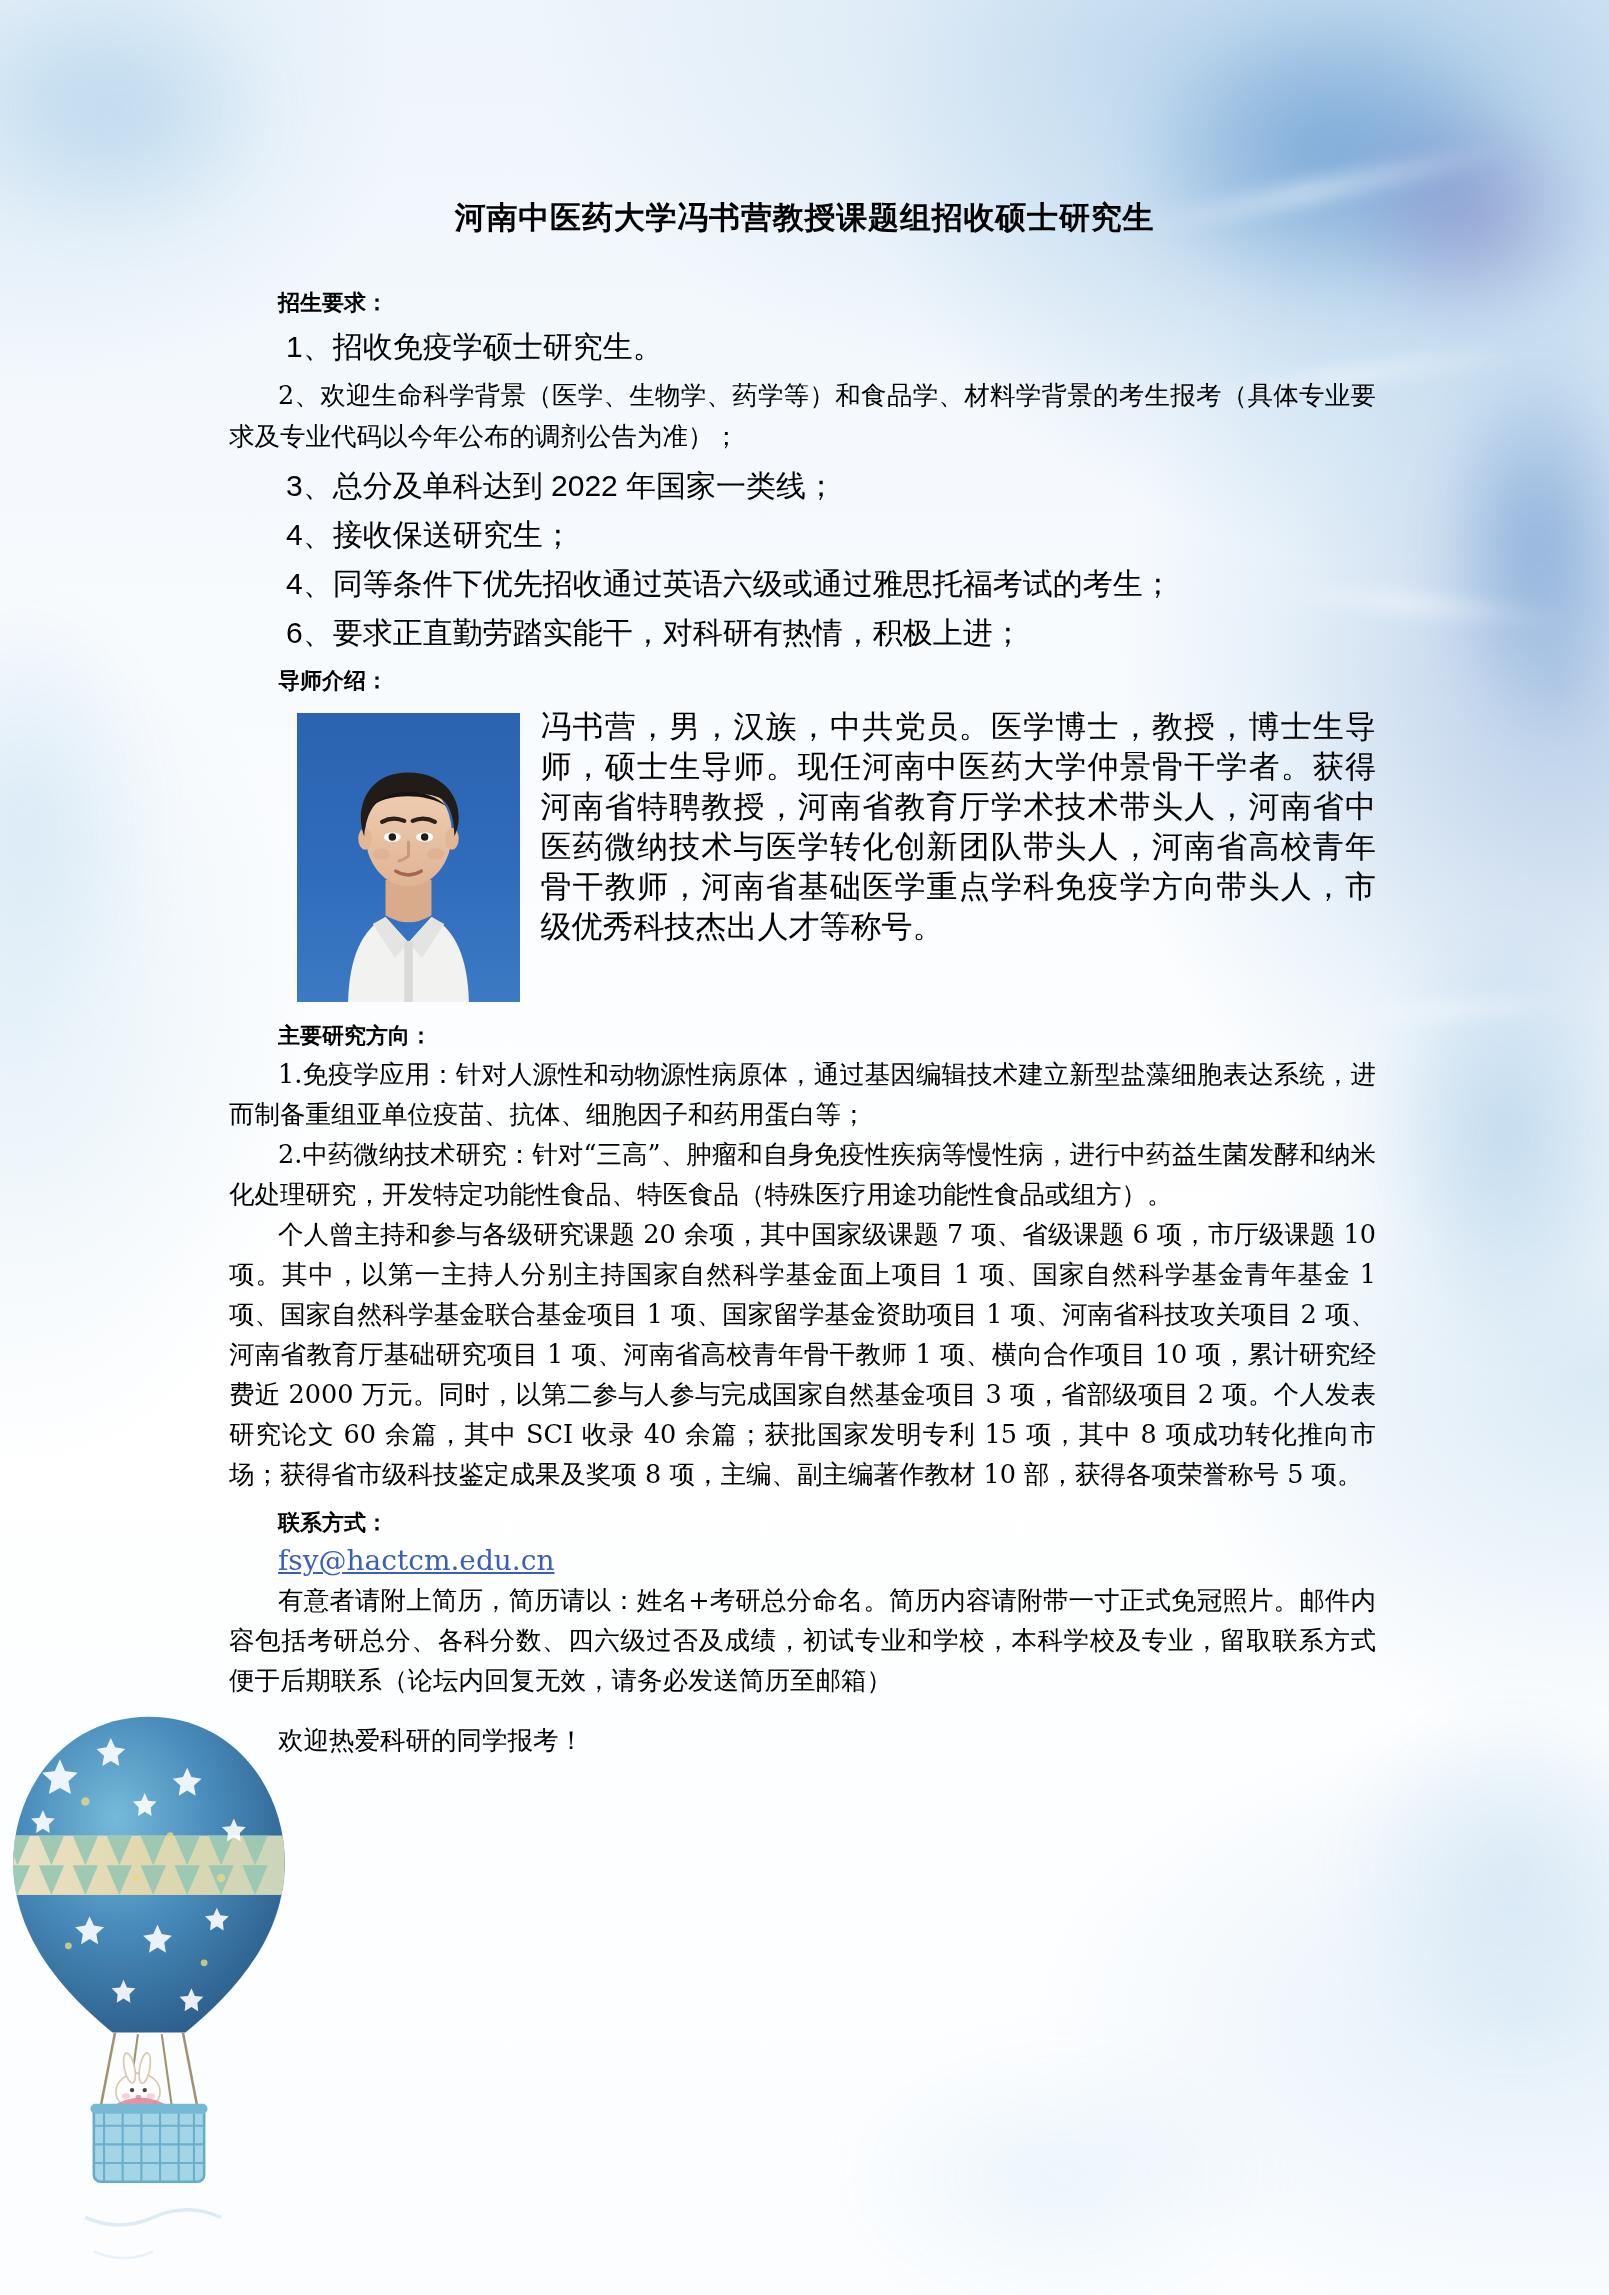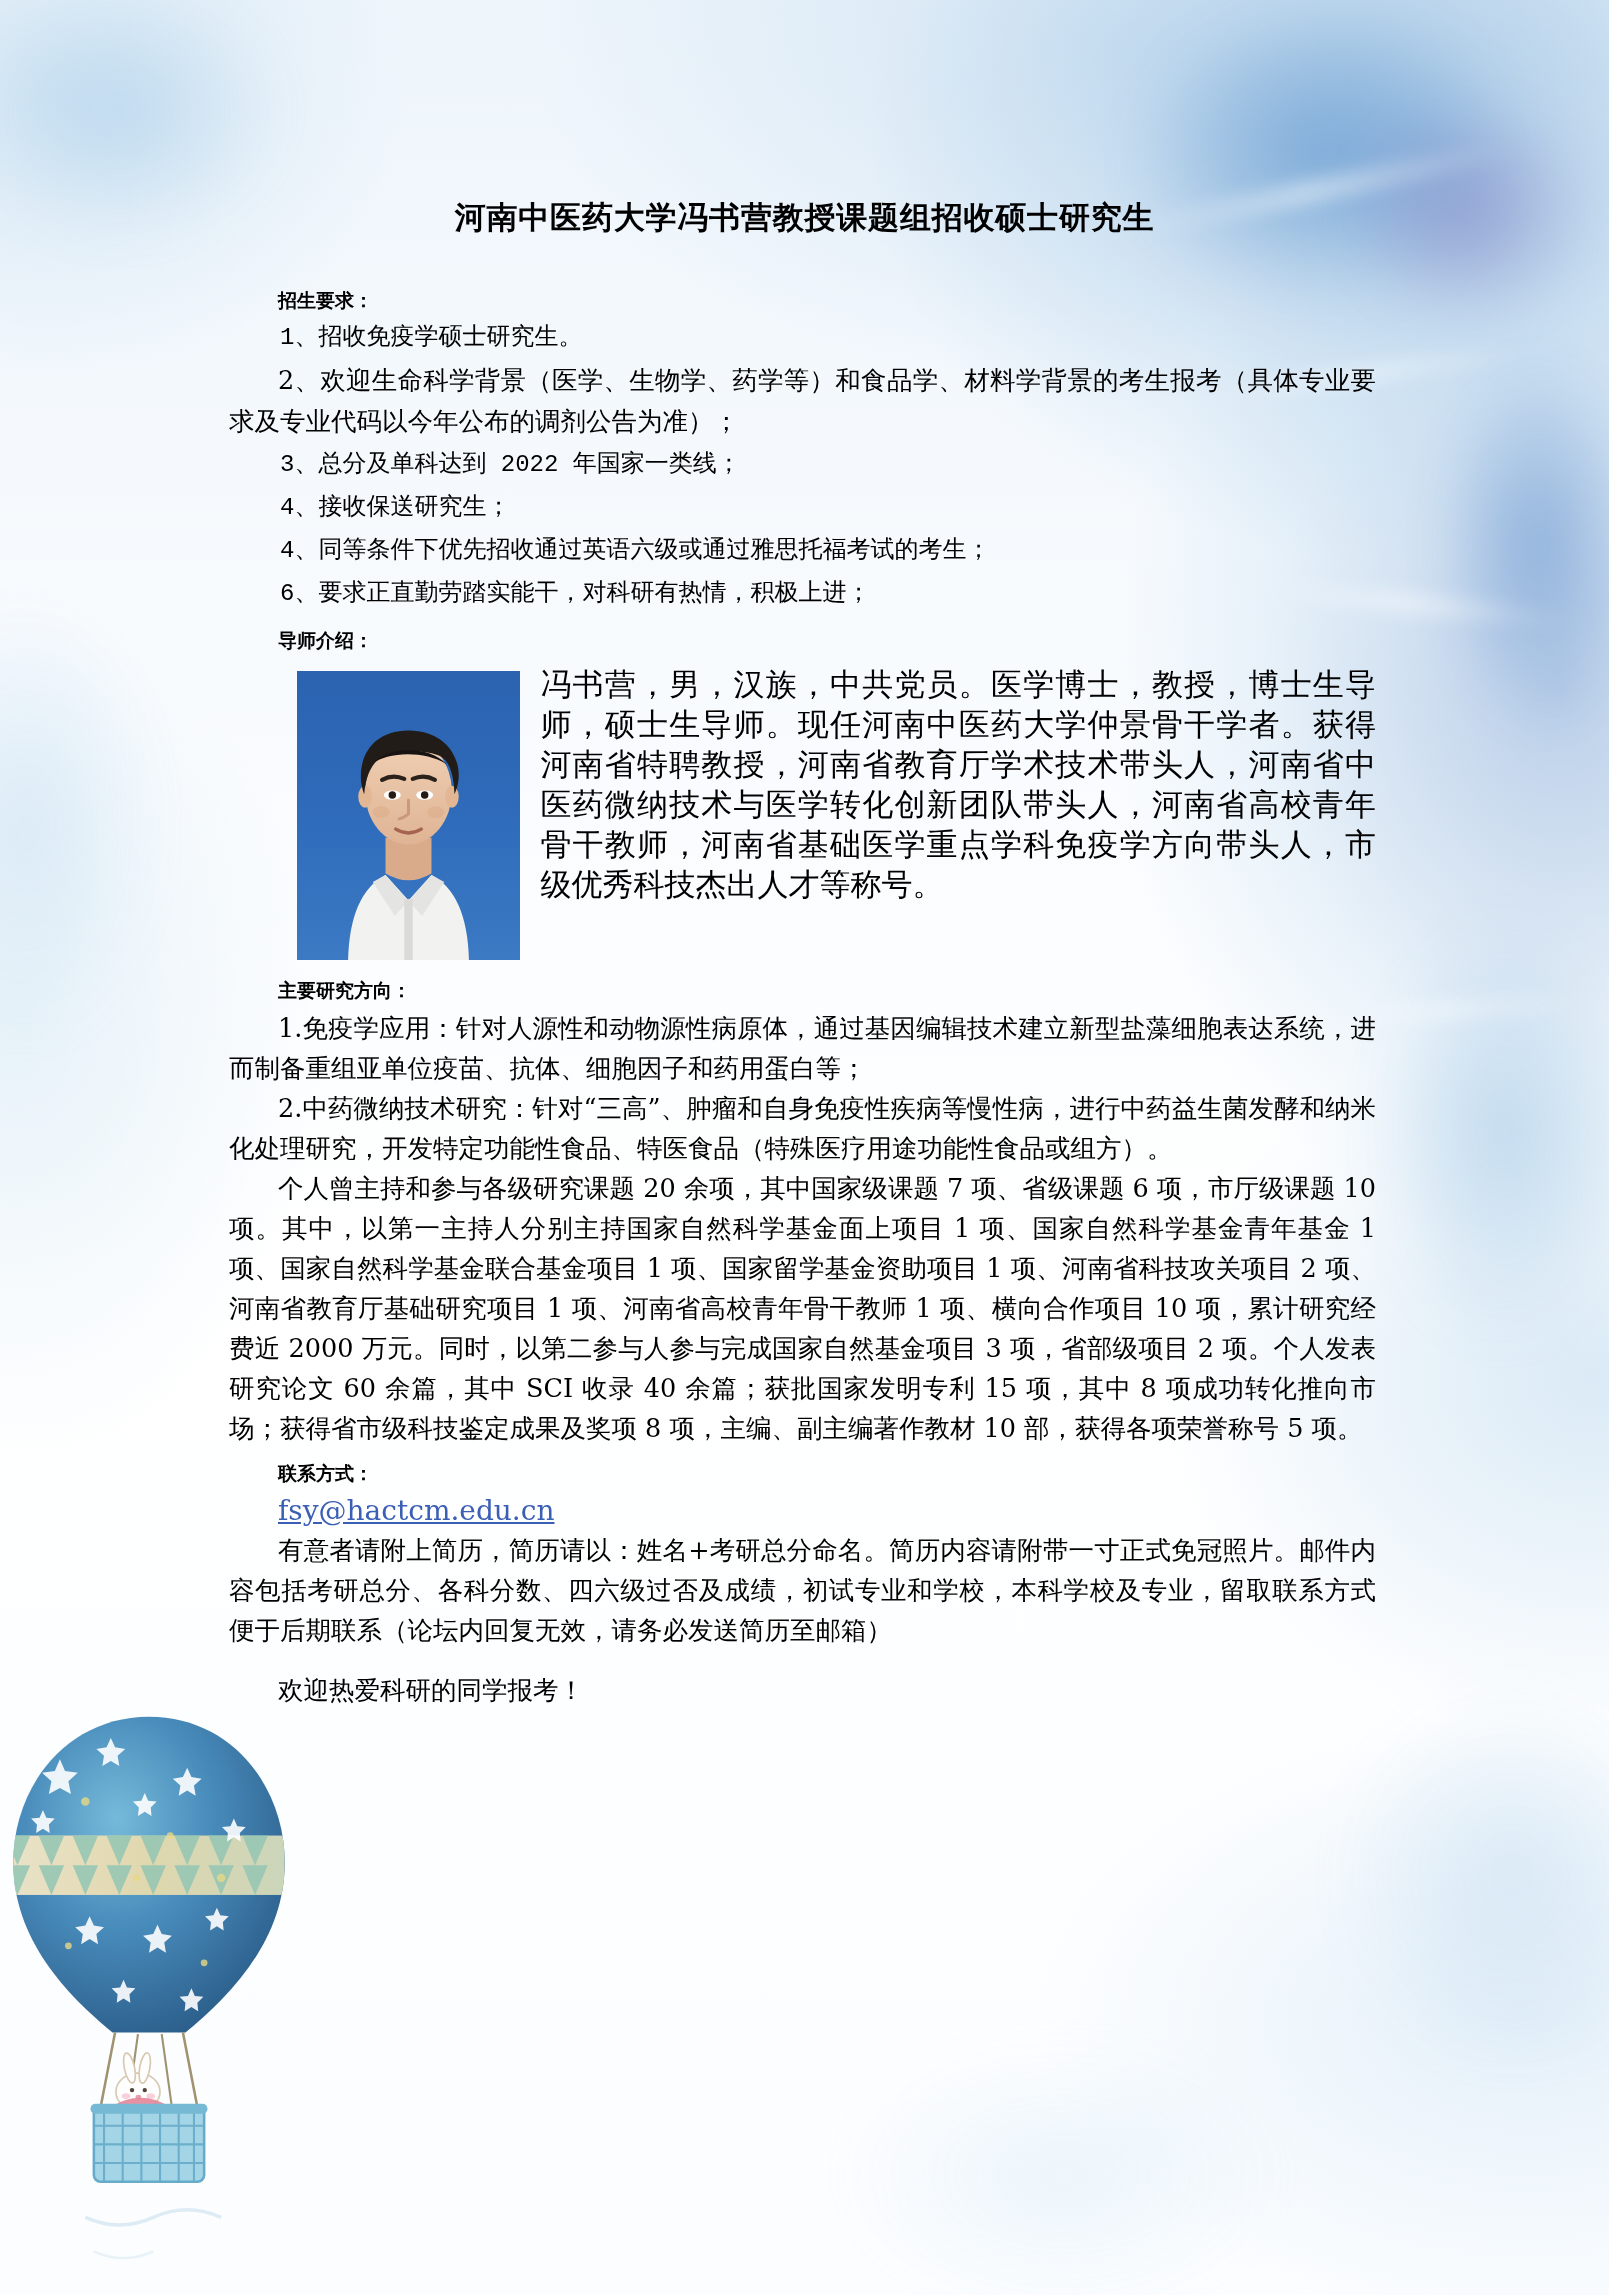--- a/index.html
+++ b/index.html
@@ -99,47 +99,47 @@
     color: #000;
     font-family: "DejaVu Serif", "Liberation Serif", serif;
   }
   .body-col {
     position: absolute;
     left: 229px;
     top: 274px;
     width: 1147px;
   }
   .sec-head {
-    font-size: 19px;
+    font-size: 22px;
     font-weight: bold;
     margin: 13.6px 0 3.4px 0;
     text-indent: 49px;
     font-family: "DejaVu Serif", "Liberation Serif", serif;
     color: #000;
   }
   .para {
     font-size: 25.5px;
     line-height: 41px;
     text-align: justify;
     text-justify: inter-ideograph;
     text-indent: 49px;
     color: #000;
     margin: 0;
     font-family: "DejaVu Serif", "Liberation Serif", serif;
   }
   .para.tight { line-height: 40px; }
   .list-line {
-    font-size: 24px;
+    font-size: 30px;
     line-height: 41px;
     text-indent: 49px;
     color: #000;
-    margin: 2px;
+    margin: 8px;
     text-align: justify;
     text-justify: inter-ideograph;
-    font-family: Liberation Mono, monospace;
+    font-family: Liberation Sans, sans-serif;
   }
 
   
   .advisor-block {
     margin-top: 10.2px;
     margin-bottom: 5.1px;
     overflow: hidden;
   }
   .photo-wrap {
     float: left;

